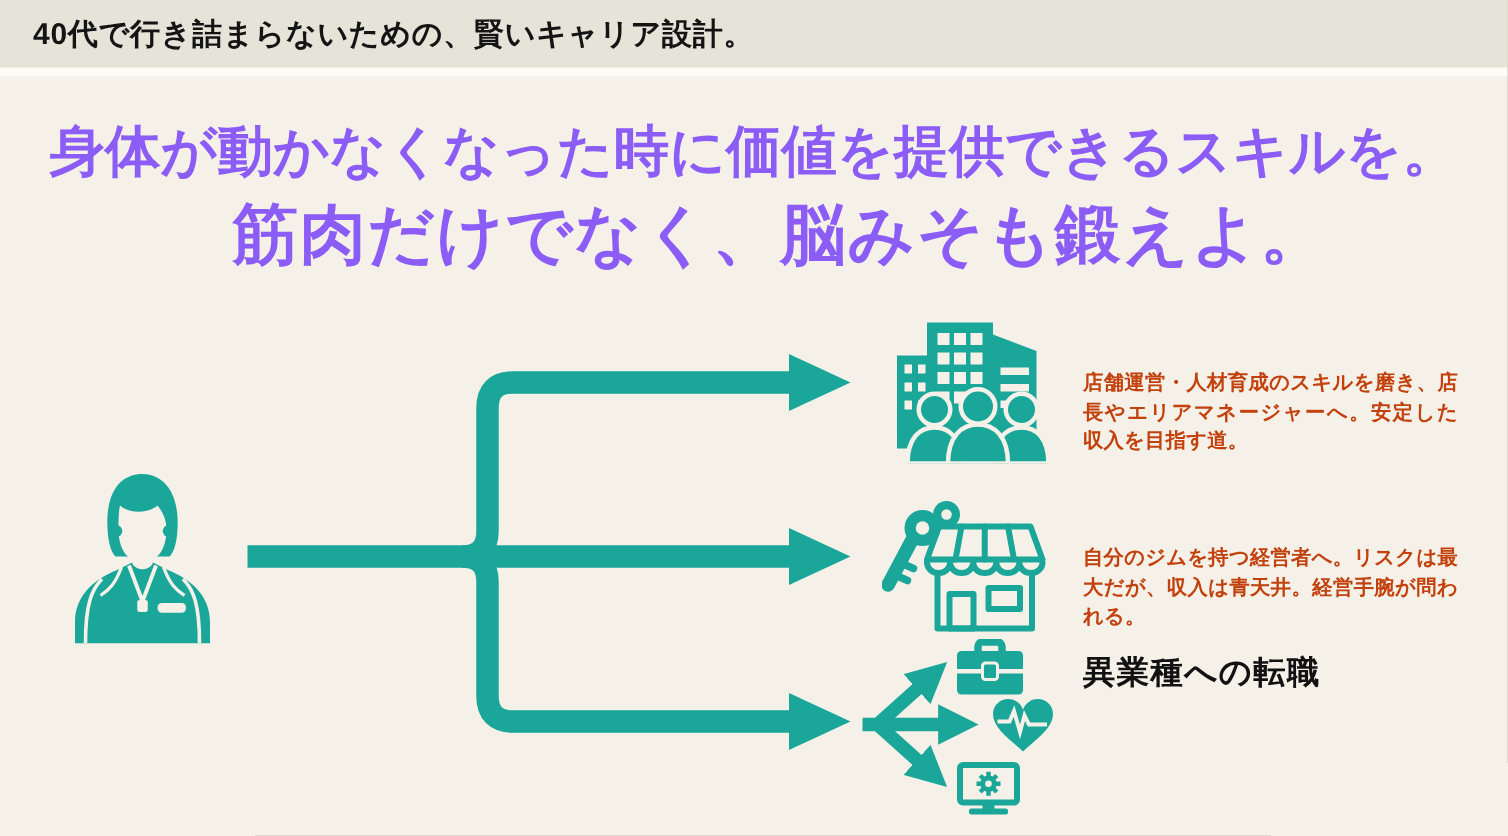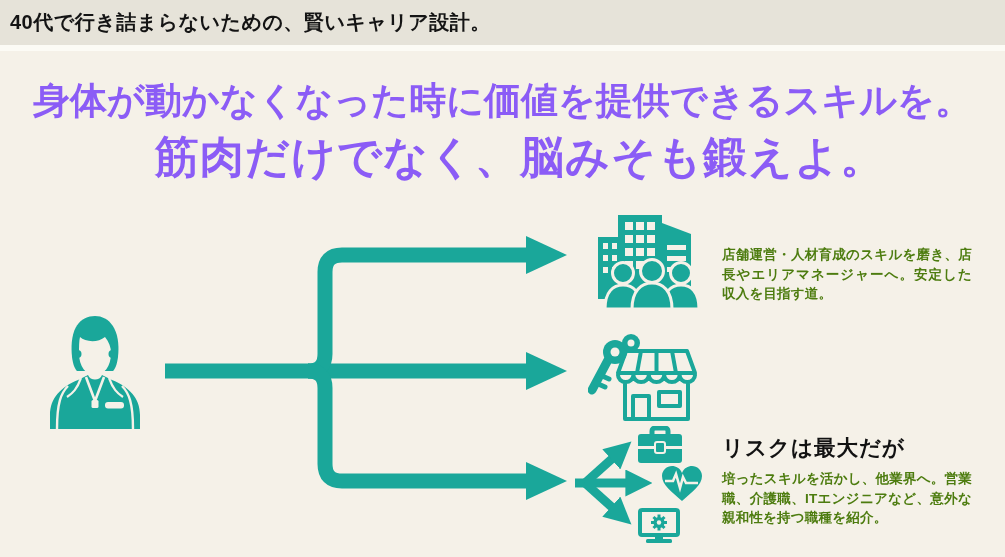--- a/index.html
+++ b/index.html
@@ -8,29 +8,29 @@
     background:#f5f1e8;
     font-family:"Liberation Sans","DejaVu Sans",sans-serif;
     color:#121212;
   }
   .top-bar{
     position:absolute;top:0;left:0;width:100%;height:45px;
     background:#e6e3d9;border-bottom:6px solid #fcfbf5;
     box-sizing:content-box;display:flex;align-items:center;
   }
   .top-bar-text{
-    padding-left:10px;font-size:20px;font-weight:800;letter-spacing:.5px;color:#141414;
+    padding-left:22px;font-size:20px;font-weight:800;letter-spacing:.5px;color:#141414;
     white-space:nowrap;
   }
   .headline{position:absolute;top:78px;left:0;right:0;text-align:center;font-weight:800;color:#8b5cf6;}
   .headline-line1{font-size:37px;line-height:1.25;letter-spacing:0;}
   .headline-line2{font-size:44px;line-height:1.2;margin-top:7px;letter-spacing:1px;margin-left:35px;}
   .abs{position:absolute;}
   .branch-title{position:absolute;left:722px;font-size:21.5px;font-weight:900;letter-spacing:1px;line-height:1.1;white-space:nowrap;}
-  .branch-desc{position:absolute;left:722px;width:250px;font-size:13.5px;line-height:19.5px;font-weight:700;letter-spacing:.2px;color:#4d7c0f;text-align:justify;}
+  .branch-desc{position:absolute;left:722px;width:250px;font-size:13.5px;line-height:19.5px;font-weight:700;letter-spacing:.2px;color:#c2410c;text-align:justify;}
   svg{display:block;}
 </style>
 </head>
 <body>
 
 <div class="stage">
 
   <header class="top-bar">
     <span class="top-bar-text">40代で行き詰まらないための、賢いキャリア設計。</span>
   </header>
@@ -132,20 +132,21 @@
         <line x1="12" y1="43" x2="21" y2="47" stroke-width="5"></line>
       </g>
       <g fill="#1aa79a">
         <circle cx="27" cy="20" r="12"></circle>
         <circle cx="43" cy="11" r="9"></circle>
       </g>
       <circle cx="27" cy="20" r="4.5" fill="#f5f1e8"></circle>
       <circle cx="43" cy="11" r="3.5" fill="#f5f1e8"></circle>
     </svg>
   </div>
+  <div class="branch-desc" style="top:362px;">自分のジムを持つ経営者へ。リスクは最大だが、収入は青天井。経営手腕が問われる。</div>
 
   <div class="abs" style="left:574px;top:426px;">
     <svg width="130" height="118" viewBox="0 0 130 118">
       <defs>
         <marker id="ah3" markerWidth="3" markerHeight="3" refX="0.4" refY="1.5" orient="auto" viewBox="0 0 3 3">
           <path d="M0,0 L3,1.5 L0,3 Z" fill="#1aa79a"></path>
         </marker>
       </defs>
       <g stroke="#1aa79a" stroke-width="9" fill="none">
         <path d="M1,57 H15"></path>
@@ -165,16 +166,15 @@
         <line x1="77" y1="96.5" x2="93" y2="96.5"></line>
         <line x1="79.5" y1="91" x2="90.5" y2="102"></line>
         <line x1="90.5" y1="91" x2="79.5" y2="102"></line>
       </g>
       <circle cx="85" cy="96.5" r="5.5" fill="#1aa79a"></circle>
       <circle cx="85" cy="96.5" r="2.2" fill="#f5f1e8"></circle>
       <rect x="81" y="109" width="8" height="5" fill="#1aa79a"></rect>
       <rect x="72" y="113" width="26" height="4" rx="1.5" fill="#1aa79a"></rect>
     </svg>
   </div>
-  <div class="branch-title" style="top:437px;">リスクは最大だが</div>
-  <div class="branch-desc" style="top:469px;">培ったスキルを活かし、他業界へ。営業職、介護職、ITエンジニアなど、意外な親和性を持つ職種を紹介。</div>
+  <div class="branch-title" style="top:437px;">異業種への転職</div>
 
 </div>
 
 </body></html>

